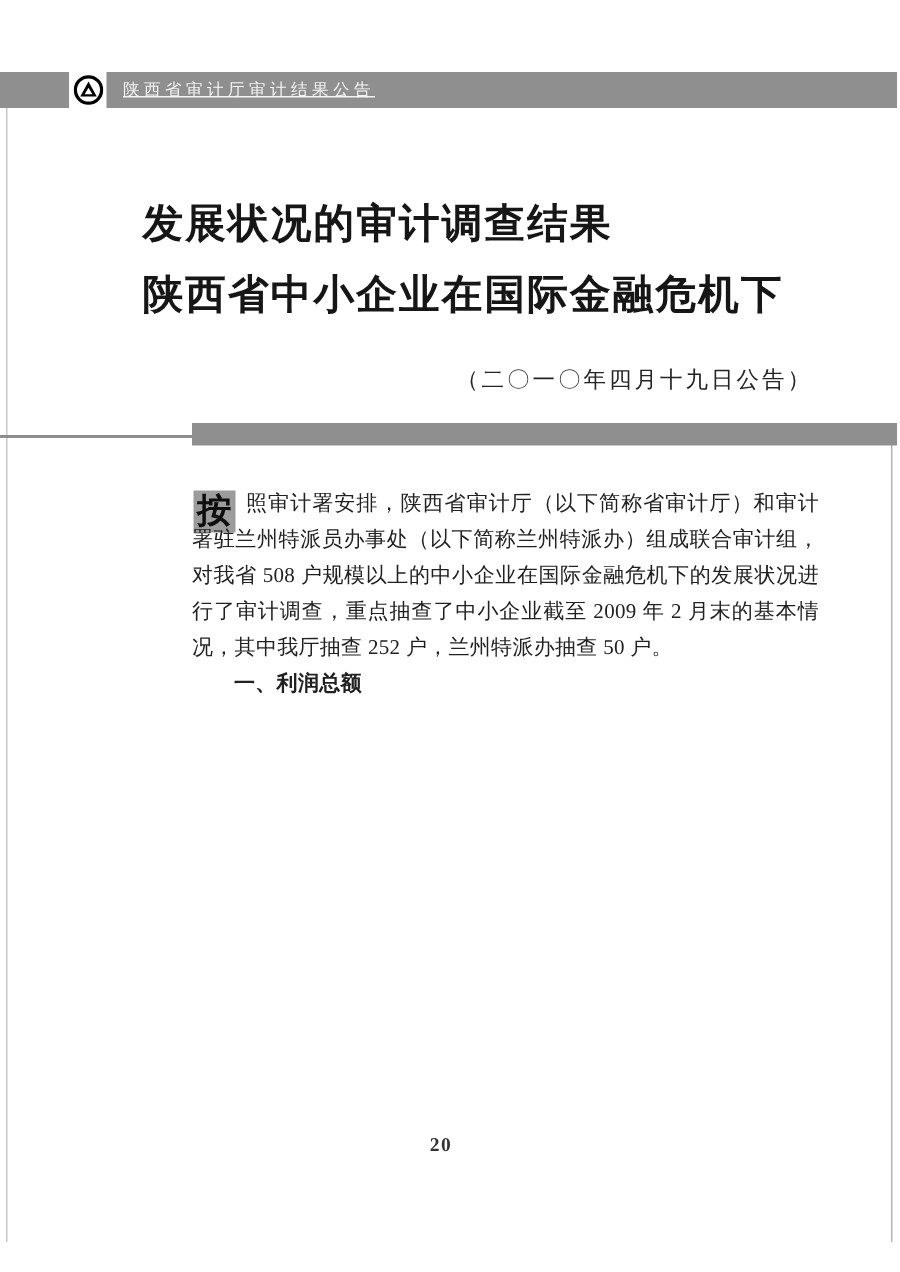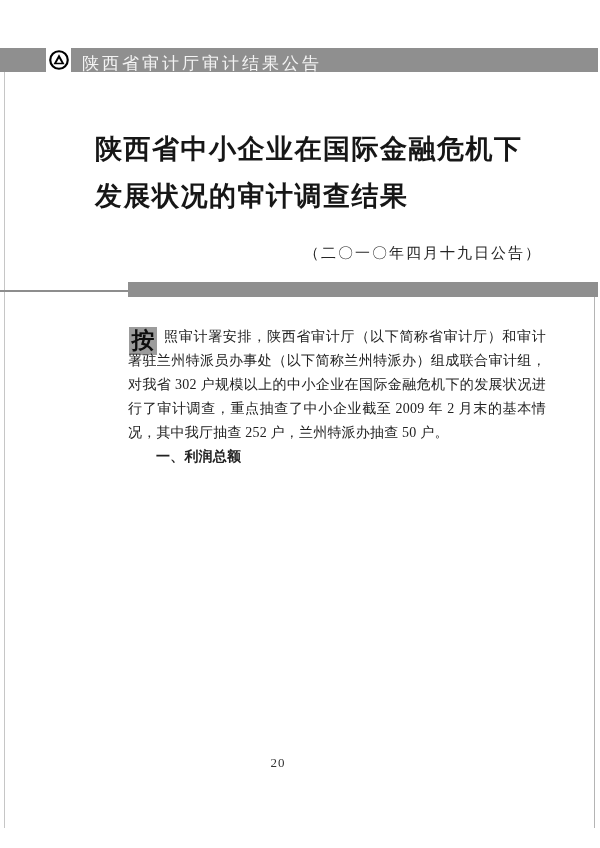--- a/index.html
+++ b/index.html
@@ -17,22 +17,23 @@
   }
   .logo-box {
     position:absolute; left:46px; top:44px; width:25px; height:32px;
     background:#ffffff;
     display:flex; align-items:center; justify-content:center;
   }
   .logo-box svg { display:block; }
   .header-title {
     position:absolute; left:82px; top:52px;
     font-family:"Liberation Sans", sans-serif;
-    font-size:17px; letter-spacing:3px; color:#f4f4f4;
+    font-size:11px; letter-spacing:3px; color:#f4f4f4;
     white-space:nowrap;
+    text-decoration:underline;
   }
   
   .left-edge-line {
     position:absolute; left:4px; top:72px; width:1px; height:756px;
     background:#c6c6c6;
   }
   .right-edge-line {
     position:absolute; left:594px; top:290px; width:1px; height:538px;
     background:#b4b4b4;
   }
@@ -69,23 +70,24 @@
     float:left;
     width:28px; height:28px;
     margin:2px 7px -8px 1px;
     background:#9c9c9c;
     color:#0e0e0e;
     font-size:23px; font-weight:bold;
     text-align:center; line-height:28px;
     text-indent:0;
   }
   .page-number {
-    position:absolute; left:0; top:755px; width:556px;
+    position:absolute; left:16px; top:755px; width:556px;
     text-align:center; font-size:13px; color:#333333;
     letter-spacing:1px;
+    font-weight:bold;
   }
 </style>
 </head>
 <body>
 
 <div class="page">
 
   <div class="header-band"></div>
   <div class="logo-box">
     <span>
@@ -95,31 +97,31 @@
         <path d="M12 10.2 L15.1 15.4 L8.9 15.4 Z" fill="#ffffff"></path>
       </svg>
     </span>
   </div>
   <div class="header-title">陕西省审计厅审计结果公告</div>
 
   <div class="left-edge-line"></div>
   <div class="right-edge-line"></div>
 
   <div class="doc-title">
+    <div>发展状况的审计调查结果</div>
     <div>陕西省中小企业在国际金融危机下</div>
-    <div>发展状况的审计调查结果</div>
   </div>
 
   <div class="date-line">（二〇一〇年四月十九日公告）</div>
 
   <div class="divider-rule"></div>
   <div class="divider-band"></div>
 
   <div class="body-text">
     <p>
-      <span class="drop-cap">按</span><span>照审计署安排，陕西省审计厅（以下简称省审计厅）和审计署驻兰州特派员办事处（以下简称兰州特派办）组成联合审计组，对我省 302 户规模以上的中小企业在国际金融危机下的发展状况进行了审计调查，重点抽查了中小企业截至 2009 年 2 月末的基本情况，其中我厅抽查 252 户，兰州特派办抽查 50 户。</span>
+      <span class="drop-cap">按</span><span>照审计署安排，陕西省审计厅（以下简称省审计厅）和审计署驻兰州特派员办事处（以下简称兰州特派办）组成联合审计组，对我省 508 户规模以上的中小企业在国际金融危机下的发展状况进行了审计调查，重点抽查了中小企业截至 2009 年 2 月末的基本情况，其中我厅抽查 252 户，兰州特派办抽查 50 户。</span>
     </p>
     <p class="section-heading">一、利润总额</p>
   </div>
 
   <div class="page-number">20</div>
 
 </div>
 
 </body></html>

